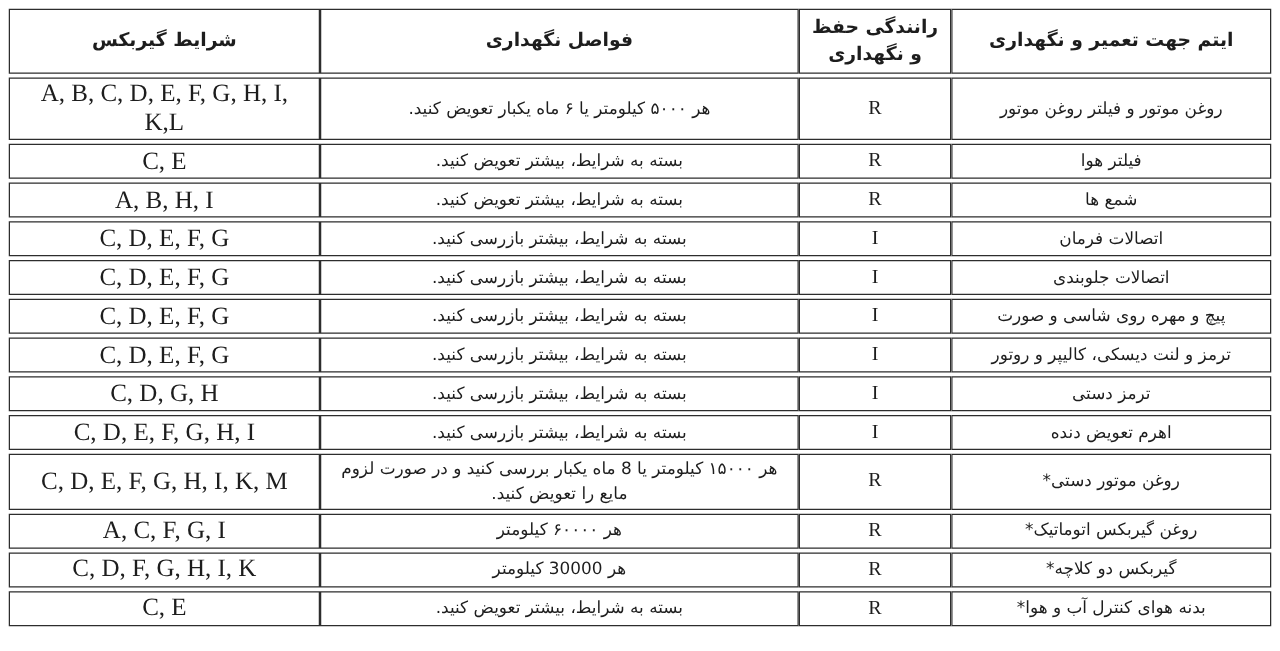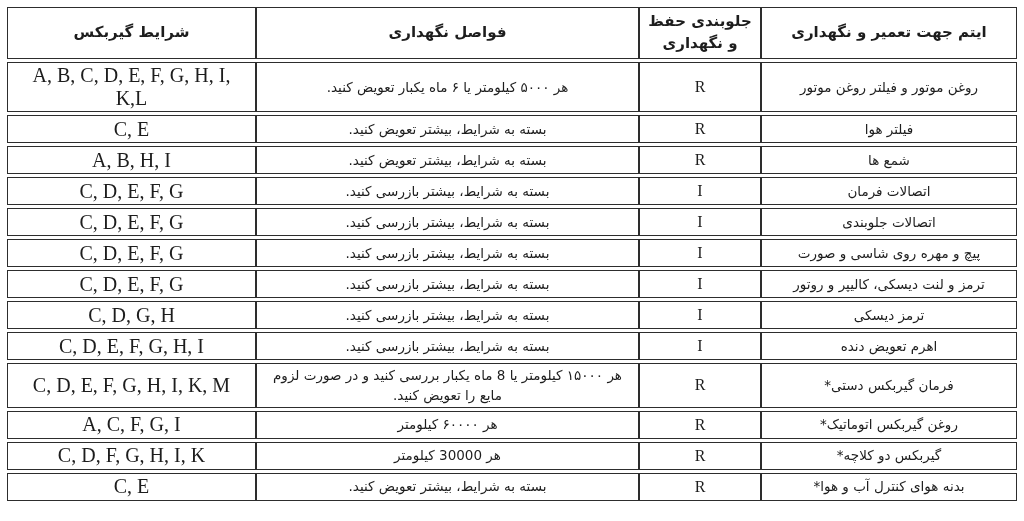--- a/index.html
+++ b/index.html
@@ -72,21 +72,21 @@
   <table class="maint">
     <colgroup>
       <col class="c-item">
       <col class="c-op">
       <col class="c-int">
       <col class="c-cond">
     </colgroup>
     <thead>
       <tr>
         <th>ایتم جهت  تعمیر و نگهداری</th>
-        <th>جلوبندی حفظ و نگهداری</th>
+        <th>رانندگی حفظ و نگهداری</th>
         <th>فواصل نگهداری</th>
         <th>شرایط گیربکس</th>
       </tr>
     </thead>
     <tbody>
   <tr>
     <td class="fa">روغن موتور و فیلتر روغن موتور</td>
     <td class="op">R</td>
     <td class="fa">هر ۵۰۰۰ کیلومتر یا ۶ ماه یکبار تعویض کنید.</td>
     <td class="latin">A, B, C, D, E, F, G, H, I, K,L</td>
@@ -128,35 +128,35 @@
   </tr>
 
   <tr>
     <td class="fa">ترمز و لنت دیسکی، کالیپر و روتور</td>
     <td class="op">I</td>
     <td class="fa">بسته به شرایط، بیشتر بازرسی کنید.</td>
     <td class="latin">C, D, E, F, G</td>
   </tr>
 
   <tr>
-    <td class="fa">ترمز دیسکی</td>
+    <td class="fa">ترمز دستی</td>
     <td class="op">I</td>
     <td class="fa">بسته به شرایط، بیشتر بازرسی کنید.</td>
     <td class="latin">C, D, G, H</td>
   </tr>
 
   <tr>
     <td class="fa">اهرم تعویض دنده</td>
     <td class="op">I</td>
     <td class="fa">بسته به شرایط، بیشتر بازرسی کنید.</td>
     <td class="latin">C, D, E, F, G, H, I</td>
   </tr>
 
   <tr>
-    <td class="fa">فرمان گیربکس دستی*</td>
+    <td class="fa">روغن موتور دستی*</td>
     <td class="op">R</td>
     <td class="fa">هر ۱۵۰۰۰ کیلومتر یا 8 ماه یکبار بررسی کنید و در صورت لزوم مایع را تعویض کنید.</td>
     <td class="latin">C, D, E, F, G, H, I, K, M</td>
   </tr>
 
   <tr>
     <td class="fa">روغن گیربکس اتوماتیک*</td>
     <td class="op">R</td>
     <td class="fa">هر ۶۰۰۰۰ کیلومتر</td>
     <td class="latin">A, C, F, G, I</td>

